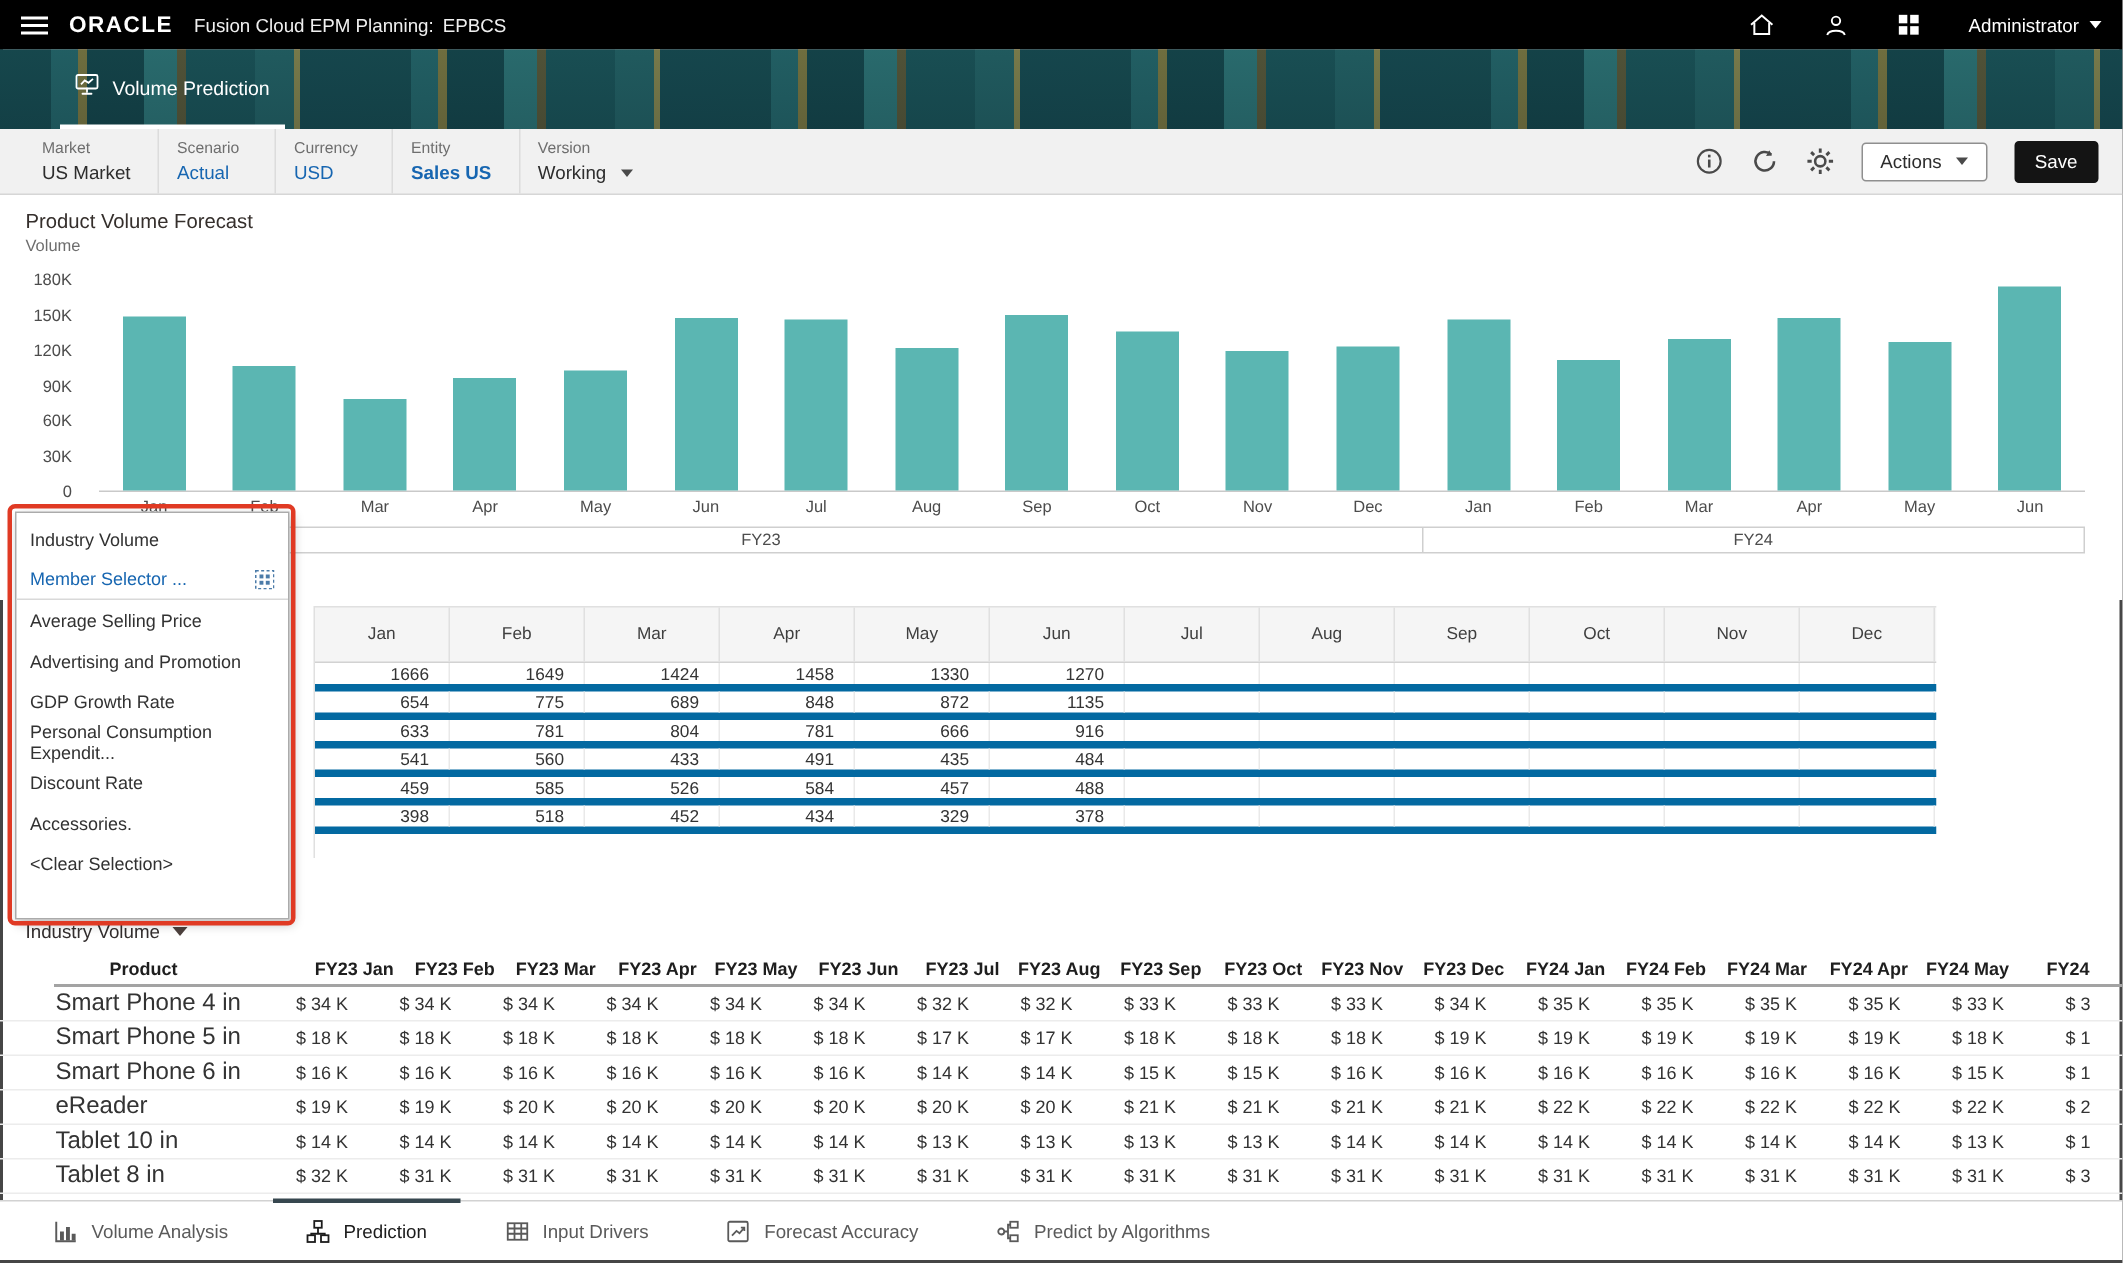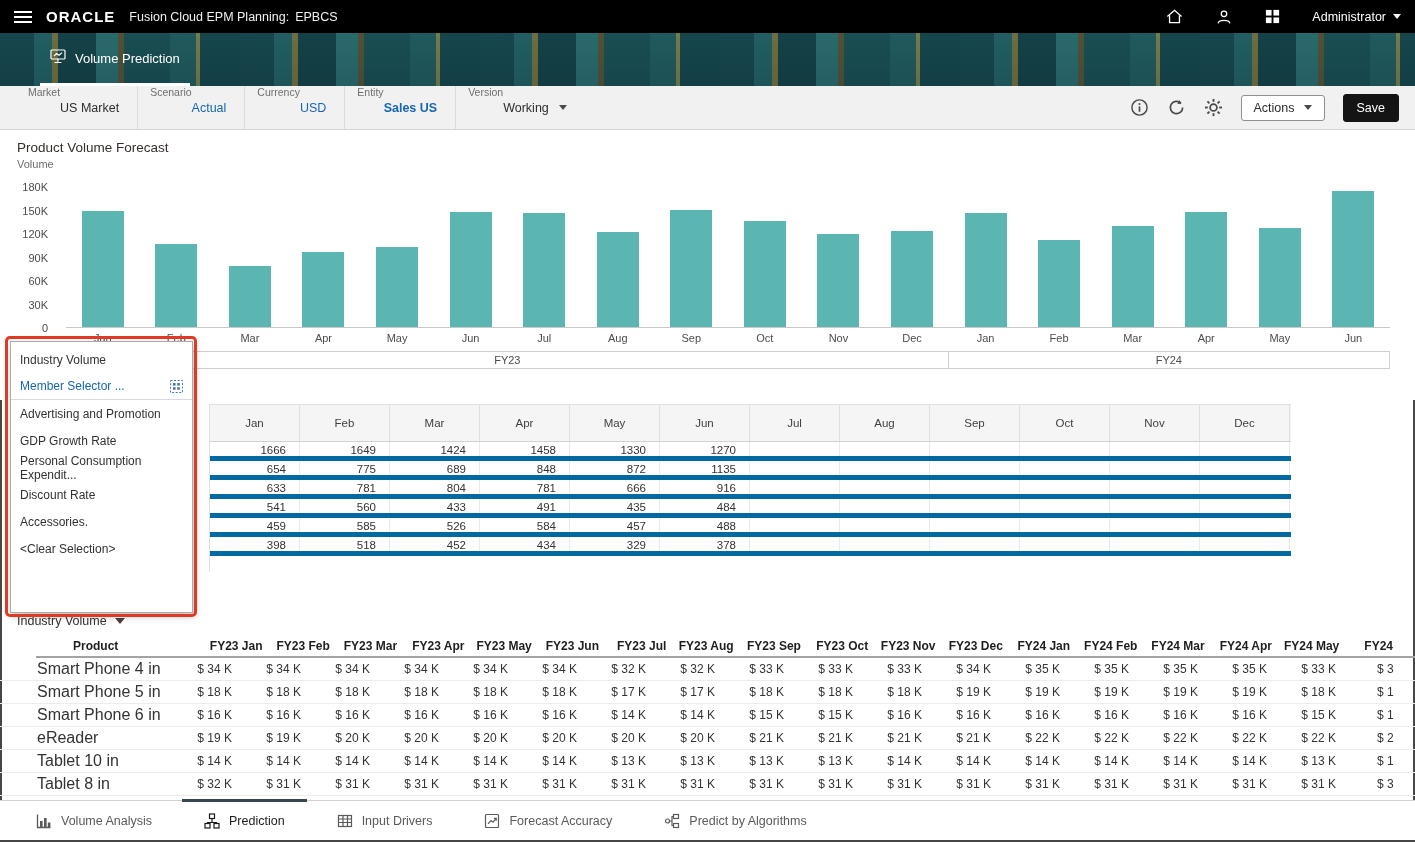--- a/index.html
+++ b/index.html
@@ -33,21 +33,21 @@
         #16424a 200px, #16424a 240px);
   }
   .banner-tab { position: absolute; left: 40px; top: 0; height: 100%; display: flex; align-items: center;
                 gap: 9px; padding: 0 10px; color: #fff; font-size: 13px;
                 border-bottom: 3px solid #fff; cursor: pointer; }
 
   
   .pov { position: absolute; top: 86px; left: 0; right: 0; height: 44px; background: #f1f1f1;
          border-bottom: 1px solid #d6d6d6; display: flex; align-items: center; padding: 0 16px; }
   .pov-dims { display: flex; align-items: stretch; height: 100%; }
-  .pov-dim { display: flex; flex-direction: row; justify-content: center;
+  .pov-dim { display: flex; flex-direction: column; justify-content: center;
              padding: 0 18px 0 12px; border-right: 1px solid #dcdcdc; min-width: 78px; }
   .pov-dim:last-child { border-right: none; }
   .pov-label { font-size: 10.5px; color: #6e6e6e; margin-bottom: 3px; }
   .pov-value { font-size: 12.5px; color: #2d2d2d; display: flex; align-items: center; gap: 10px; cursor: pointer; }
   .pov-value.link { color: #1766b1; }
   .pov-value.link-bold { color: #1766b1; font-weight: bold; justify-content: center; }
   .pov-right { margin-left: auto; display: flex; align-items: center; gap: 18px; }
   .icon-btn { display: inline-flex; cursor: pointer; }
   .actions-btn { background: #fff; border: 1px solid #8f8f8f; border-radius: 3px; padding: 5px 12px;
                  font-size: 12.5px; color: #2d2d2d; display: flex; align-items: center; gap: 9px;
@@ -455,20 +455,23 @@
         <span class="popup-item-text">Member Selector ...</span>
         <svg width="13" height="13" viewBox="0 0 13 13">
           <rect x="0.5" y="0.5" width="12" height="12" fill="none" stroke="#4b7ba8" stroke-dasharray="2 1.6"></rect>
           <rect x="3" y="3" width="2.6" height="2.6" fill="#4b7ba8"></rect>
           <rect x="7.2" y="3" width="2.6" height="2.6" fill="#4b7ba8"></rect>
           <rect x="3" y="7.2" width="2.6" height="2.6" fill="#4b7ba8"></rect>
           <rect x="7.2" y="7.2" width="2.6" height="2.6" fill="#4b7ba8"></rect>
         </svg>
       </div>
       <div class="popup-item">
+        <span class="popup-item-text">Average Selling Price</span>
+      </div>
+      <div class="popup-item">
         <span class="popup-item-text">Advertising and Promotion</span>
       </div>
       <div class="popup-item">
         <span class="popup-item-text">GDP Growth Rate</span>
       </div>
       <div class="popup-item">
         <span class="popup-item-text">Personal Consumption Expendit...</span>
       </div>
       <div class="popup-item">
         <span class="popup-item-text">Discount Rate</span>

